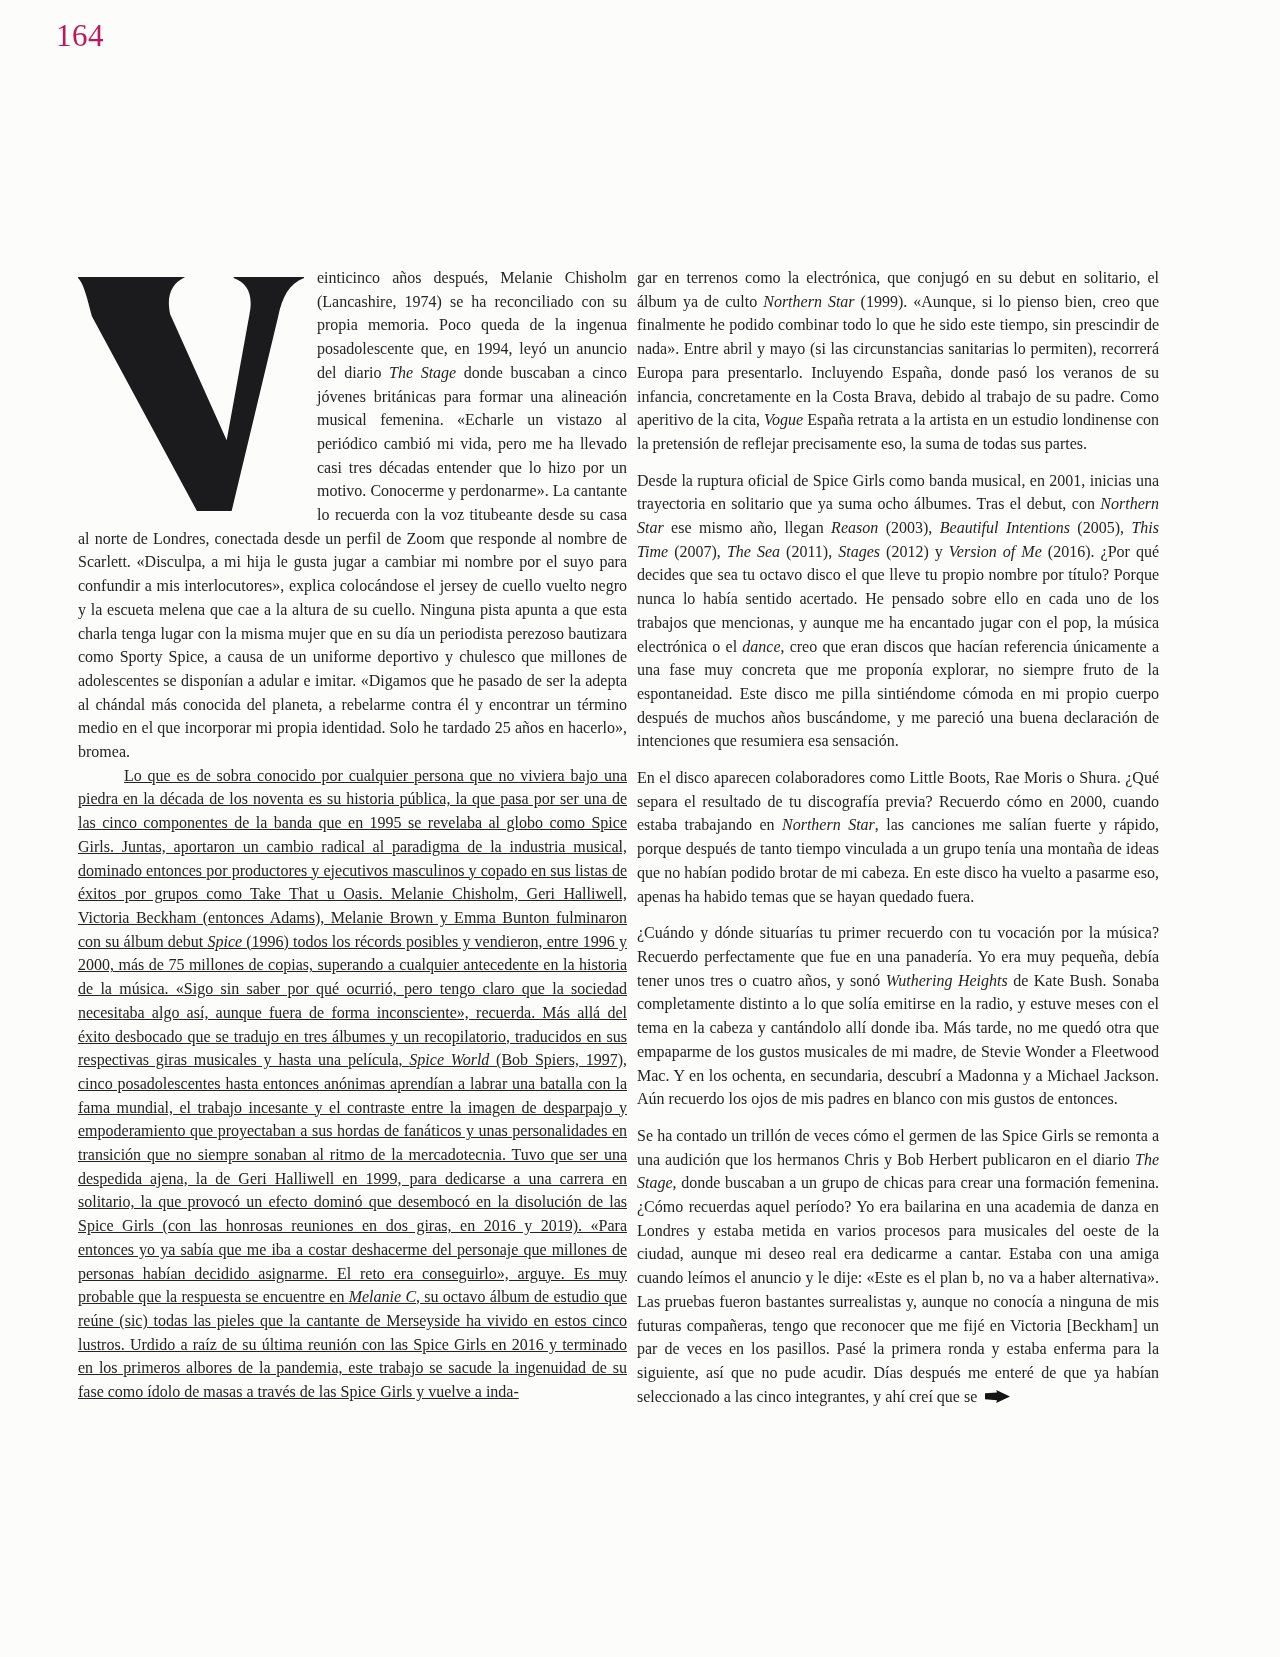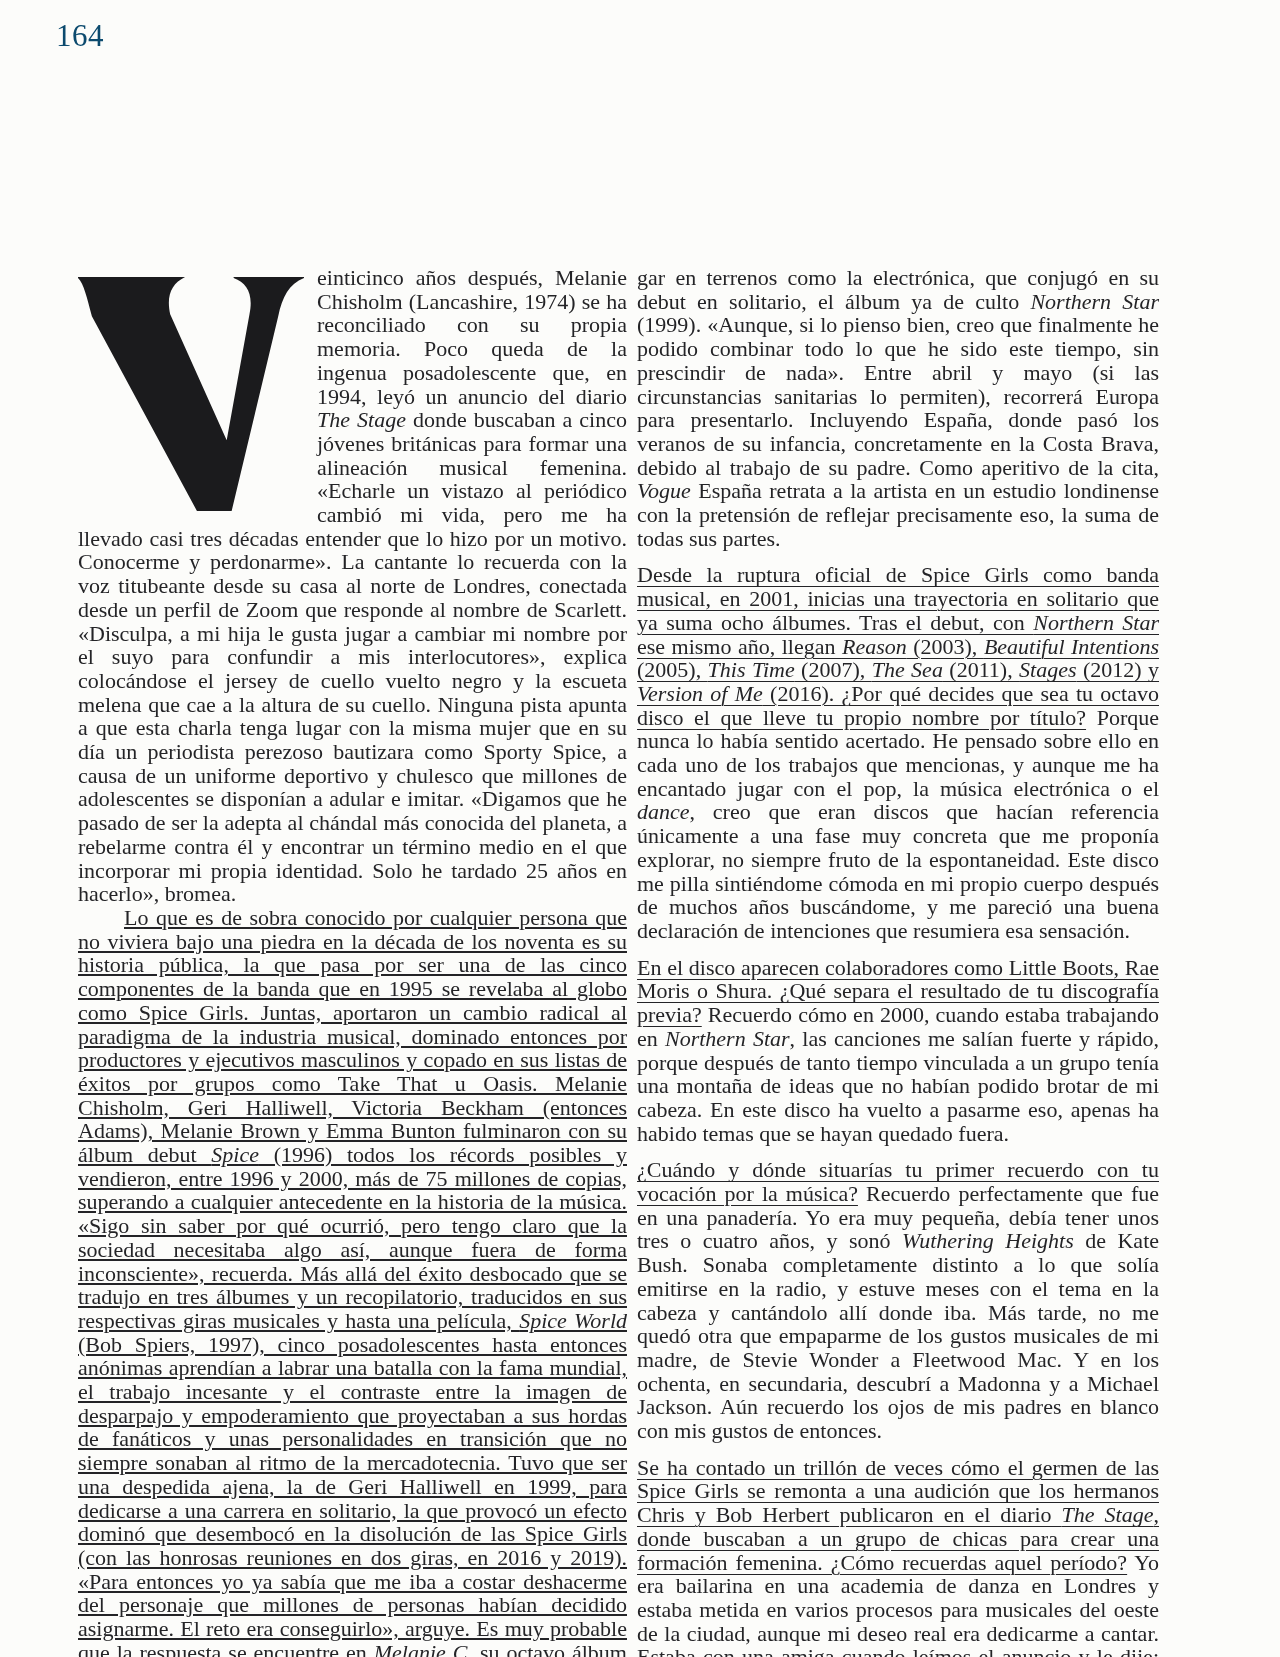--- a/index.html
+++ b/index.html
@@ -5,37 +5,36 @@
   html, body {
     margin: 0; padding: 0;
     width: 1280px; height: 1657px;
     overflow: hidden;
     background: #fcfcfa;
     font-family: "Liberation Serif", "DejaVu Serif", serif;
     color: #242427;
   }
   .page-number {
     position: absolute; left: 56px; top: 18px;
-    font-size: 31px; letter-spacing: .5px; color: #0c4a6e;
+    font-size: 31px; letter-spacing: .5px; color: #be185d;
   }
   .content {
     position: absolute; left: 78px; top: 266px; width: 1081px;
     display: grid; grid-template-columns: 549px 522px; column-gap: 10px;
   }
   .col p {
     margin: 0 0 13px 0;
-    font-size: 22px;
+    font-size: 16px;
     line-height: 23.7px;
     text-align: justify;
     hyphens: auto;
   }
   .col-left p { margin: 0; }
   .indent { text-indent: 46px; text-decoration: underline; }
   .uline {
-    text-decoration: underline;
     text-underline-offset: 3.5px;
     text-decoration-thickness: 1.1px;
   }
   .ital { font-style: italic; }
   .dropcap {
     float: left;
     width: 226px; height: 240px;
     margin: 5px 13px 3px 0;
   }
   .dropcap svg { width: 100%; height: 100%; display: block; }

